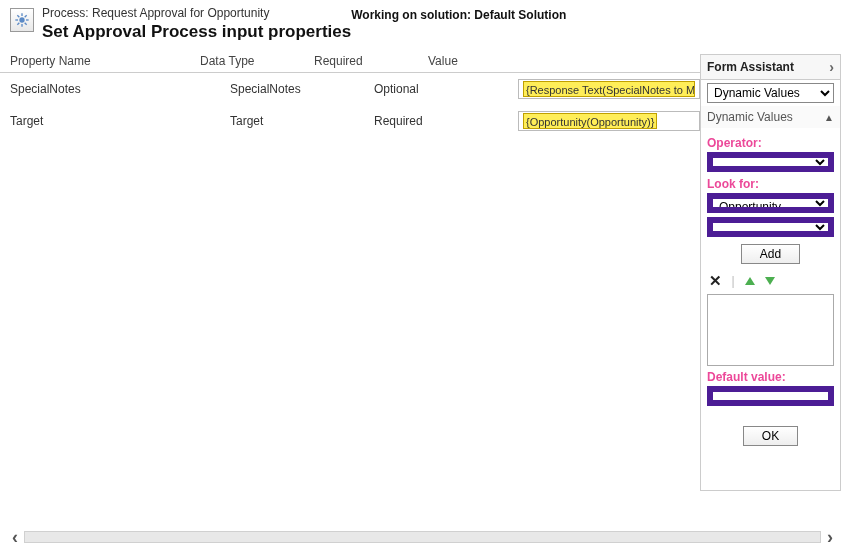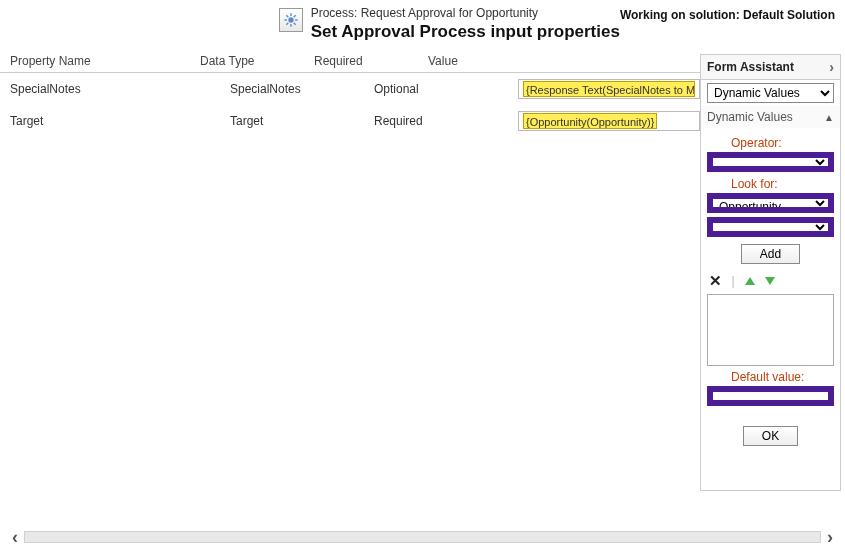--- a/index.html
+++ b/index.html
@@ -14,21 +14,21 @@
     overflow: hidden;
     position: relative;
   }
   .container {
     display: flex;
     flex-direction: column;
     height: 100%;
   }
   .header-row {
     display: flex;
-    justify-content: flex-end;
+    justify-content: flex-start;
     padding: 6px 10px 0 10px;
   }
   .header-left {
     display: flex;
     align-items: flex-start;
     gap: 8px;
   }
   .gear-box {
     width: 24px;
     height: 24px;
@@ -132,21 +132,21 @@
   .section-sub {
     display: flex;
     justify-content: space-between;
     align-items: center;
     padding: 4px 6px;
     color: #555;
     background: #fafafa;
   }
   .section-sub .tri { font-size: 10px; color: #555; }
   .panel-body { padding: 4px 6px; }
-  .label { font-weight: 400; color: #c2410c; margin-top: 4px; margin-bottom: 2px; display:block;margin-left:24px; }
+  .label { font-weight: 700; color: #ec4899; margin-top: 4px; margin-bottom: 2px; display:block; }
   .full-input {
     width: 100%;
     height: 20px;
     border: 6px solid #4c1d95;
     font-size: 12px;
     padding: 0 2px;
     background: #fff;
   }
   .btn {
     border: 1px solid #888;

